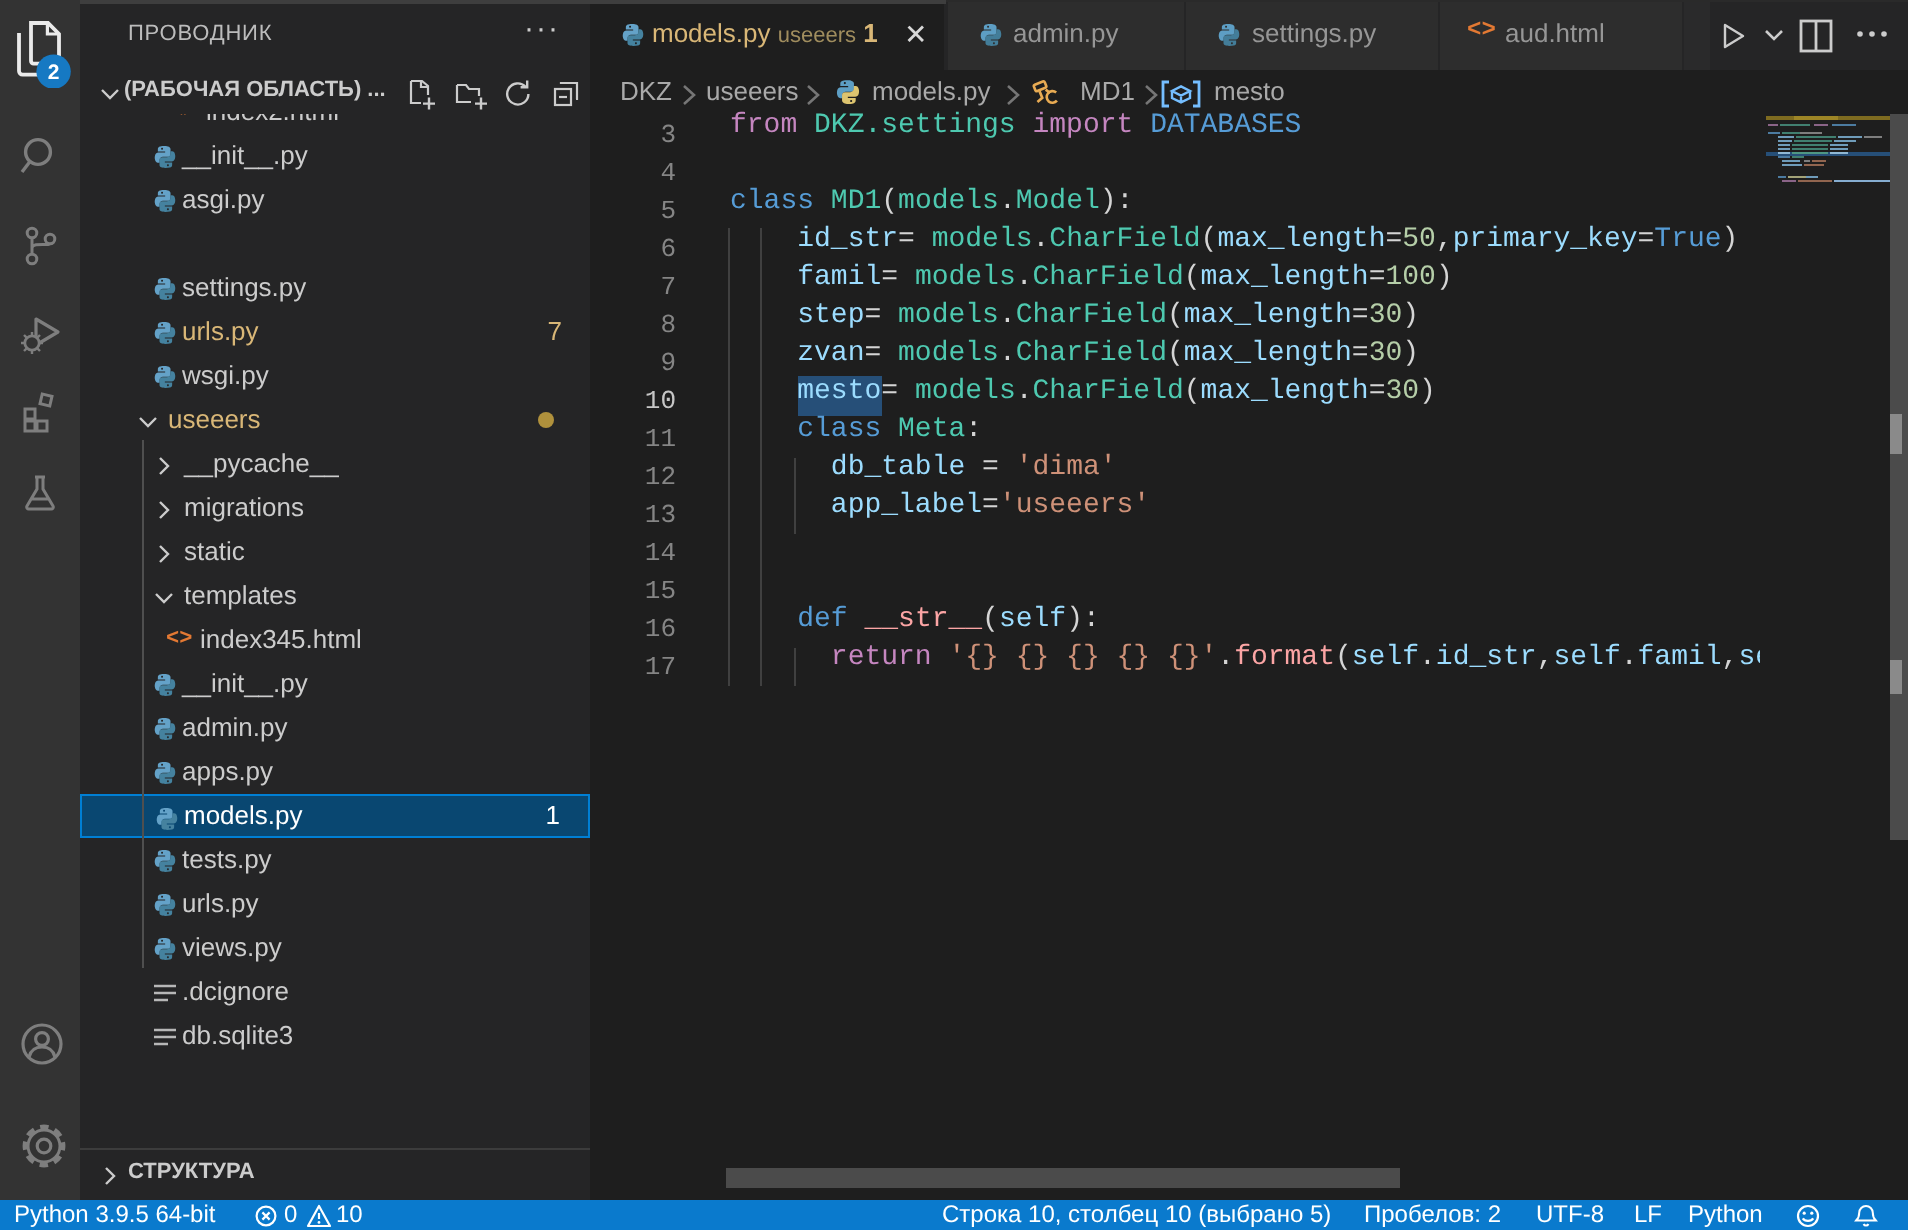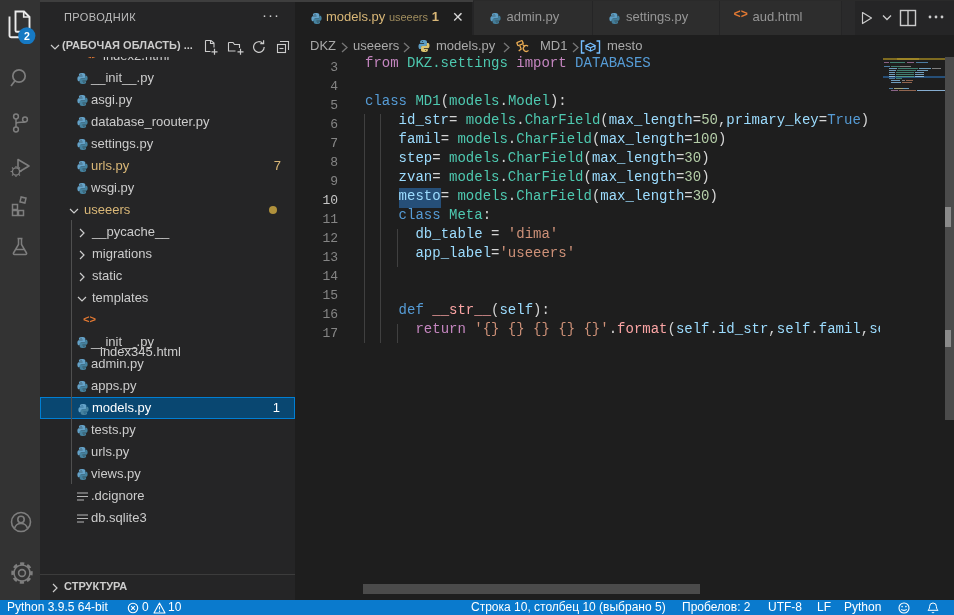--- a/index.html
+++ b/index.html
@@ -333,27 +333,20 @@
           </svg>
           <span class="txt" style="left:51px;">__init__.py</span>
         </div>
       <div class="row" style="top:32px;">
           <svg class="ico" style="left:36px; top:5px;" width="13" height="13" viewBox="0 0 16 16">
             <path fill="#64a2c8" d="M7.9 1.2c-1.1 0-2.1.1-2.9.3-.9.2-1.4.8-1.4 1.6v1.5h4.5v.7H3.9c-.9 0-1.7.6-2 1.6-.3 1.1-.3 1.9 0 3 .2.9.8 1.6 1.7 1.6h1.1V9.8c0-1 .9-1.9 2-1.9h3.1c.9 0 1.6-.7 1.6-1.6V3.1c0-.8-.7-1.4-1.6-1.6-.7-.2-1.6-.3-2.9-.3zM6.2 2.3c.3 0 .6.3.6.6s-.3.6-.6.6-.6-.3-.6-.6.3-.6.6-.6z"></path>
             <path fill="#45829f" d="M8.1 14.8c1.1 0 2.1-.1 2.9-.3.9-.2 1.4-.8 1.4-1.6v-1.5H7.9v-.7h4.2c.9 0 1.7-.6 2-1.6.3-1.1.3-1.9 0-3-.2-.9-.8-1.6-1.7-1.6h-1.1v1.7c0 1-.9 1.9-2 1.9H6.2c-.9 0-1.6.7-1.6 1.6v3.2c0 .8.7 1.4 1.6 1.6.7.2 1.6.3 2.9.3zm1.7-1.1c-.3 0-.6-.3-.6-.6s.3-.6.6-.6.6.3.6.6-.3.6-.6.6z"></path>
           </svg>
           <span class="txt" style="left:51px;">asgi.py</span>
         </div>
-      <div class="row" style="top:54px;">
-          <svg class="ico" style="left:36px; top:5px;" width="13" height="13" viewBox="0 0 16 16">
-            <path fill="#64a2c8" d="M7.9 1.2c-1.1 0-2.1.1-2.9.3-.9.2-1.4.8-1.4 1.6v1.5h4.5v.7H3.9c-.9 0-1.7.6-2 1.6-.3 1.1-.3 1.9 0 3 .2.9.8 1.6 1.7 1.6h1.1V9.8c0-1 .9-1.9 2-1.9h3.1c.9 0 1.6-.7 1.6-1.6V3.1c0-.8-.7-1.4-1.6-1.6-.7-.2-1.6-.3-2.9-.3zM6.2 2.3c.3 0 .6.3.6.6s-.3.6-.6.6-.6-.3-.6-.6.3-.6.6-.6z"></path>
-            <path fill="#45829f" d="M8.1 14.8c1.1 0 2.1-.1 2.9-.3.9-.2 1.4-.8 1.4-1.6v-1.5H7.9v-.7h4.2c.9 0 1.7-.6 2-1.6.3-1.1.3-1.9 0-3-.2-.9-.8-1.6-1.7-1.6h-1.1v1.7c0 1-.9 1.9-2 1.9H6.2c-.9 0-1.6.7-1.6 1.6v3.2c0 .8.7 1.4 1.6 1.6.7.2 1.6.3 2.9.3zm1.7-1.1c-.3 0-.6-.3-.6-.6s.3-.6.6-.6.6.3.6.6-.3.6-.6.6z"></path>
-          </svg>
-          <span class="txt" style="left:51px;">database_roouter.py</span>
-        </div>
       <div class="row" style="top:76px;">
           <svg class="ico" style="left:36px; top:5px;" width="13" height="13" viewBox="0 0 16 16">
             <path fill="#64a2c8" d="M7.9 1.2c-1.1 0-2.1.1-2.9.3-.9.2-1.4.8-1.4 1.6v1.5h4.5v.7H3.9c-.9 0-1.7.6-2 1.6-.3 1.1-.3 1.9 0 3 .2.9.8 1.6 1.7 1.6h1.1V9.8c0-1 .9-1.9 2-1.9h3.1c.9 0 1.6-.7 1.6-1.6V3.1c0-.8-.7-1.4-1.6-1.6-.7-.2-1.6-.3-2.9-.3zM6.2 2.3c.3 0 .6.3.6.6s-.3.6-.6.6-.6-.3-.6-.6.3-.6.6-.6z"></path>
             <path fill="#45829f" d="M8.1 14.8c1.1 0 2.1-.1 2.9-.3.9-.2 1.4-.8 1.4-1.6v-1.5H7.9v-.7h4.2c.9 0 1.7-.6 2-1.6.3-1.1.3-1.9 0-3-.2-.9-.8-1.6-1.7-1.6h-1.1v1.7c0 1-.9 1.9-2 1.9H6.2c-.9 0-1.6.7-1.6 1.6v3.2c0 .8.7 1.4 1.6 1.6.7.2 1.6.3 2.9.3zm1.7-1.1c-.3 0-.6-.3-.6-.6s.3-.6.6-.6.6.3.6.6-.3.6-.6.6z"></path>
           </svg>
           <span class="txt" style="left:51px;">settings.py</span>
         </div>
       <div class="row" style="top:98px;">
           <svg class="ico" style="left:36px; top:5px;" width="13" height="13" viewBox="0 0 16 16">
             <path fill="#64a2c8" d="M7.9 1.2c-1.1 0-2.1.1-2.9.3-.9.2-1.4.8-1.4 1.6v1.5h4.5v.7H3.9c-.9 0-1.7.6-2 1.6-.3 1.1-.3 1.9 0 3 .2.9.8 1.6 1.7 1.6h1.1V9.8c0-1 .9-1.9 2-1.9h3.1c.9 0 1.6-.7 1.6-1.6V3.1c0-.8-.7-1.4-1.6-1.6-.7-.2-1.6-.3-2.9-.3zM6.2 2.3c.3 0 .6.3.6.6s-.3.6-.6.6-.6-.3-.6-.6.3-.6.6-.6z"></path>
@@ -395,21 +388,21 @@
           <span class="txt" style="left:52px;">migrations</span>
         </div>
       <div class="row" style="top:230px;">
           <svg class="chev" style="left:34px;" width="16" height="16" viewBox="0 0 16 16">
             <path d="M4 6 8 10 12 6" fill="none" stroke="#cccccc" stroke-width="1.2"></path>
           </svg>
           <span class="txt" style="left:52px;">templates</span>
         </div>
       <div class="row" style="top:252px;">
           <span class="ico" style="left:43px; top:0; color:#e37933; font-family:'Liberation Mono',monospace; font-weight:bold; font-size:11px; line-height:22px;">&lt;&gt;</span>
-          <span class="txt" style="left:60px;margin-top:32px;">index345.html</span>
+          <span class="txt" style="left:60px;">index345.html</span>
         </div>
       <div class="row" style="top:274px;">
           <svg class="ico" style="left:36px; top:5px;" width="13" height="13" viewBox="0 0 16 16">
             <path fill="#64a2c8" d="M7.9 1.2c-1.1 0-2.1.1-2.9.3-.9.2-1.4.8-1.4 1.6v1.5h4.5v.7H3.9c-.9 0-1.7.6-2 1.6-.3 1.1-.3 1.9 0 3 .2.9.8 1.6 1.7 1.6h1.1V9.8c0-1 .9-1.9 2-1.9h3.1c.9 0 1.6-.7 1.6-1.6V3.1c0-.8-.7-1.4-1.6-1.6-.7-.2-1.6-.3-2.9-.3zM6.2 2.3c.3 0 .6.3.6.6s-.3.6-.6.6-.6-.3-.6-.6.3-.6.6-.6z"></path>
             <path fill="#45829f" d="M8.1 14.8c1.1 0 2.1-.1 2.9-.3.9-.2 1.4-.8 1.4-1.6v-1.5H7.9v-.7h4.2c.9 0 1.7-.6 2-1.6.3-1.1.3-1.9 0-3-.2-.9-.8-1.6-1.7-1.6h-1.1v1.7c0 1-.9 1.9-2 1.9H6.2c-.9 0-1.6.7-1.6 1.6v3.2c0 .8.7 1.4 1.6 1.6.7.2 1.6.3 2.9.3zm1.7-1.1c-.3 0-.6-.3-.6-.6s.3-.6.6-.6.6.3.6.6-.3.6-.6.6z"></path>
           </svg>
           <span class="txt" style="left:51px;">__init__.py</span>
         </div>
       <div class="row" style="top:296px;">
           <svg class="ico" style="left:36px; top:5px;" width="13" height="13" viewBox="0 0 16 16">

